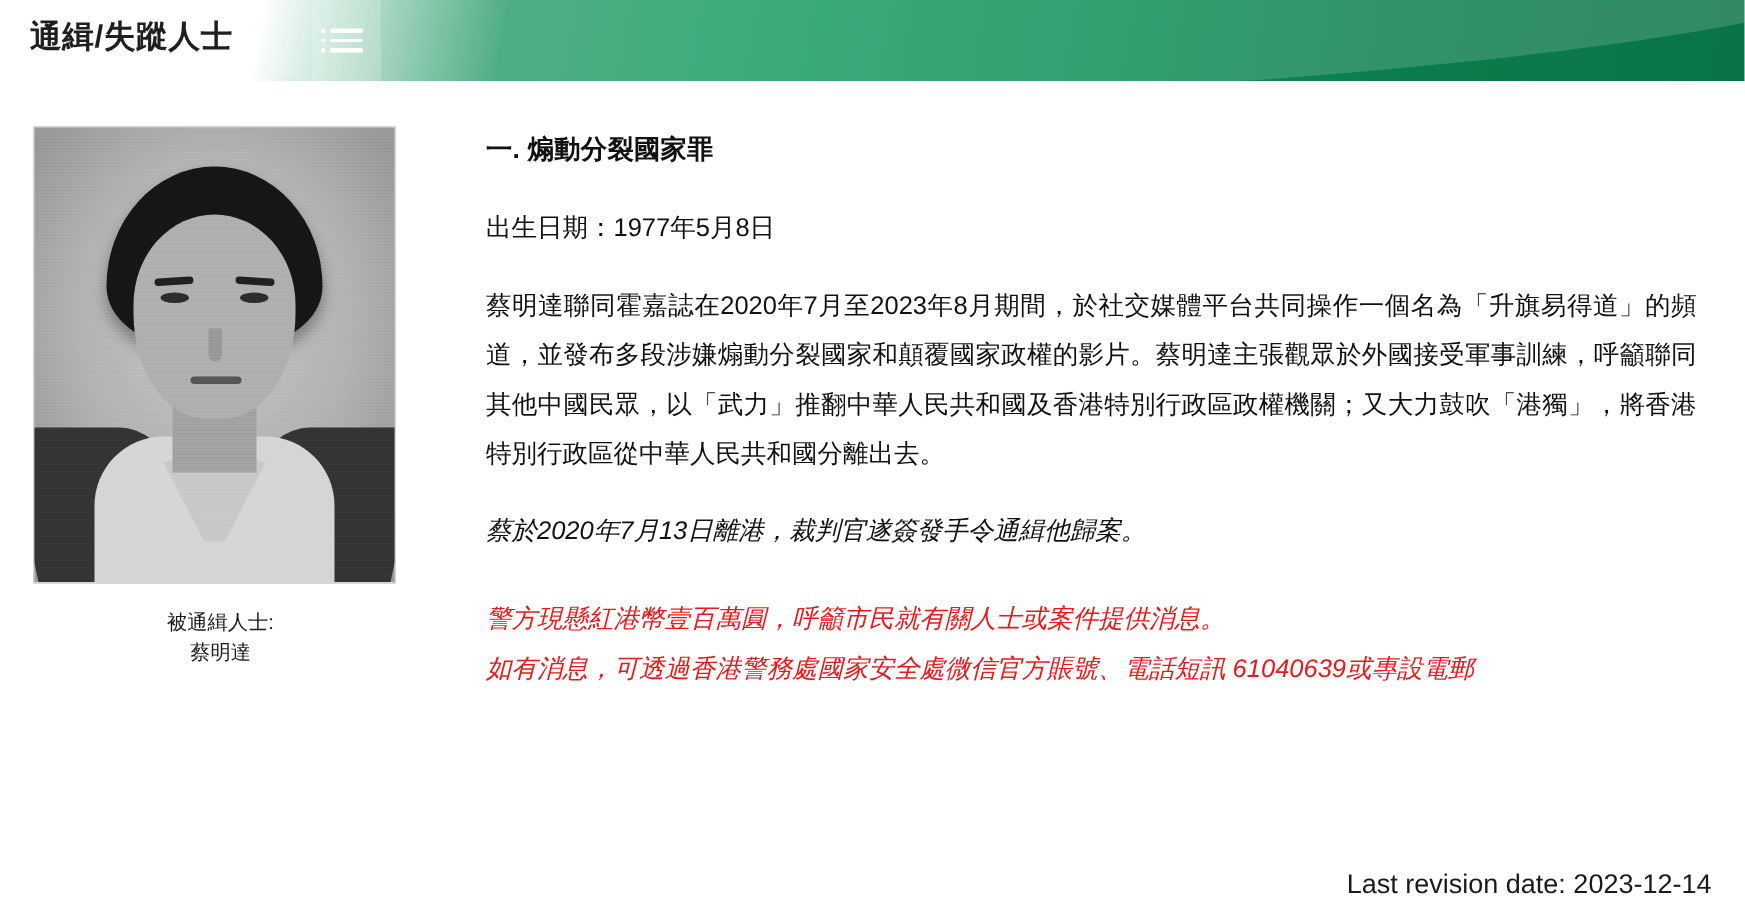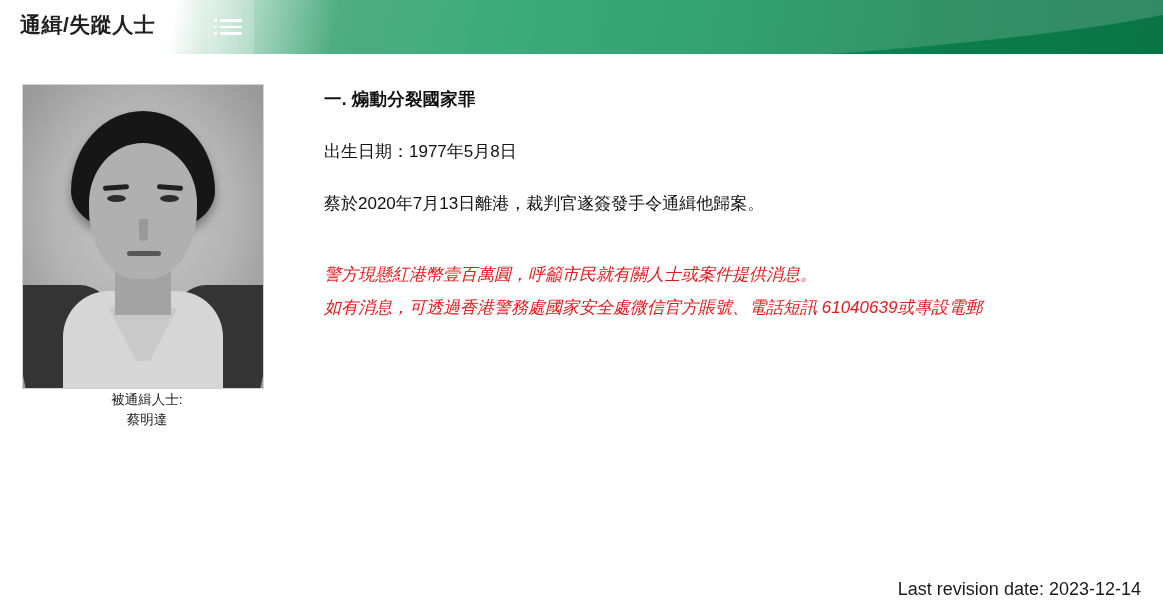--- a/index.html
+++ b/index.html
@@ -216,21 +216,21 @@
   }
   .grain {
     position: absolute;
     inset: 0;
     background-image:
       repeating-linear-gradient(0deg, rgba(255,255,255,0.05) 0px, rgba(0,0,0,0.05) 1px, rgba(255,255,255,0.04) 2px);
     mix-blend-mode: overlay;
     opacity: 0.7;
   }
   .photo-caption {
-    margin-top: 1px;
+    margin-top: 16px;
     text-align: center;
     font-size: 13.5px;
     line-height: 20px;
     color: #1a1a1a;
   }
 
   
   .text-col {
     flex: 1 1 auto;
     padding-left: 52px;
@@ -253,21 +253,21 @@
     color: #111111;
   }
   .para {
     font-size: 17px;
     line-height: 33px;
     color: #111111;
     margin-bottom: 18px;
     text-align: justify;
     text-justify: inter-ideograph;
   }
-  .para.last { margin-bottom: 38px; }
+  .para.last { margin-bottom: 26px; font-style: italic; }
   .reward {
     color: #e8191b;
     font-size: 17px;
     line-height: 33px;
     font-style: italic;
   }
   .reward .line { display: block; }
   .reward .email { font-style: italic; }
 
   
@@ -319,20 +319,21 @@
     </div>
   </div>
 
   <div class="text-col">
     <div class="charge-list">
       <div class="charge">一. 煽動分裂國家罪</div>
     </div>
 
     <div class="dob">出生日期：1977年5月8日</div>
 
+    <div class="para">蔡明達聯同霍嘉誌在2020年7月至2023年8月期間，於社交媒體平台共同操作一個名為「升旗易得道」的頻道，並發布多段涉嫌煽動分裂國家和顛覆國家政權的影片。蔡明達主張觀眾於外國接受軍事訓練，呼籲聯同其他中國民眾，以「武力」推翻中華人民共和國及香港特別行政區政權機關；又大力鼓吹「港獨」，將香港特別行政區從中華人民共和國分離出去。</div>
     <div class="para last">蔡於2020年7月13日離港，裁判官遂簽發手令通緝他歸案。</div>
 
     <div class="reward">
       <span class="line">警方現懸紅港幣壹百萬圓，呼籲市民就有關人士或案件提供消息。</span>
       <span class="line">如有消息，可透過香港警務處國家安全處微信官方賬號、電話短訊 61040639或專設電郵</span>
     </div>
   </div>
 
 </div>
 

